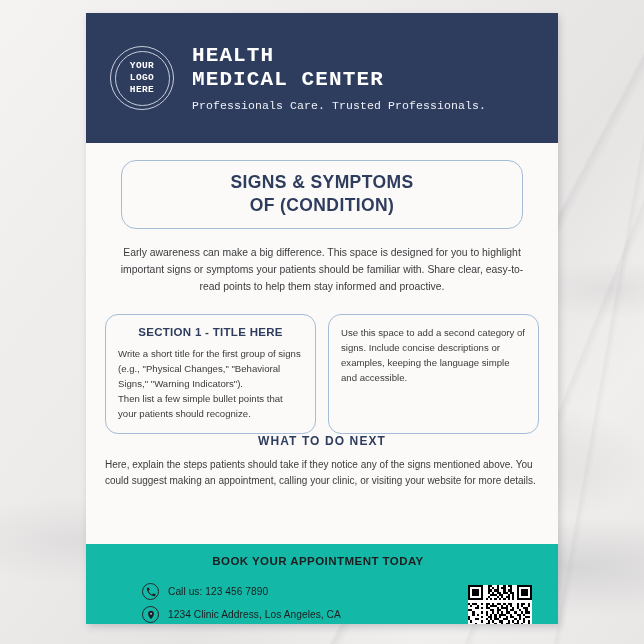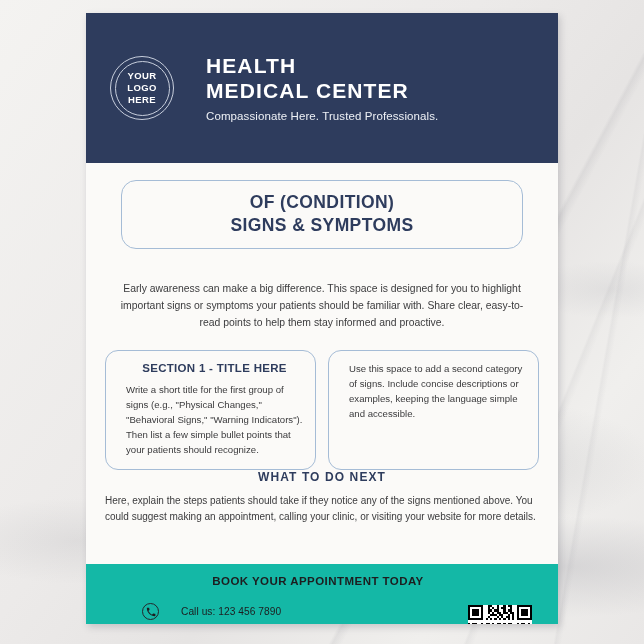--- a/index.html
+++ b/index.html
@@ -44,25 +44,26 @@
     top: 13px;
     width: 472px;
     height: 611px;
     background: #fbfaf8;
     box-shadow: 2px 3px 7px rgba(70,70,80,0.22);
     overflow: hidden;
   }
 
   
   .header {
-    height: 150px;
+    height: 130px;
     background: #2e3c5d;
     display: flex;
     align-items: center;
     padding-left: 24px;
+    font-family: Liberation Mono, monospace;
   }
   .logo-badge {
     width: 64px;
     height: 64px;
     border-radius: 50%;
     border: 1.4px solid #c7cedc;
     display: flex;
     align-items: center;
     justify-content: center;
     flex: 0 0 auto;
@@ -78,21 +79,21 @@
   .logo-lines {
     text-align: center;
     color: #ffffff;
     font-size: 9.5px;
     font-weight: 700;
     letter-spacing: 0.4px;
     line-height: 1.28;
     position: relative;
     z-index: 1;
   }
-  .header-text { margin-left: 32px; }
+  .header-text { margin-left: 18px; }
   .brand-line {
     color: #ffffff;
     font-size: 21px;
     font-weight: 700;
     letter-spacing: 1.1px;
     line-height: 1.16;
   }
   .tagline {
     color: #eef1f6;
     font-size: 11.5px;
@@ -117,37 +118,37 @@
   }
   .title-box .t {
     color: #2e3c5d;
     font-size: 17.5px;
     font-weight: 700;
     letter-spacing: 0.4px;
     line-height: 1.32;
   }
 
   .intro {
-    margin: 32px 6px 0 6px;
+    margin: 16px 6px 0 6px;
     text-align: center;
     color: #3b3b3d;
     font-size: 10.4px;
     line-height: 1.62;
   }
 
   .cols {
     display: flex;
     gap: 12px;
     margin-top: 18px;
   }
   .sect-box {
     flex: 1 1 0;
     border: 1.5px solid #a5bcd6;
     border-radius: 13px;
-    padding: 11px 12px 12px 20px;
+    padding: 11px 12px 12px 12px;
     min-height: 120px;
   }
   .sect-title {
     color: #2e3c5d;
     font-size: 11.5px;
     font-weight: 700;
     letter-spacing: 0.3px;
     text-align: center;
     margin-bottom: 9px;
   }
@@ -199,21 +200,21 @@
     height: 17px;
     border-radius: 50%;
     border: 1.1px solid #24262b;
     display: flex;
     align-items: center;
     justify-content: center;
     flex: 0 0 auto;
   }
   .ic svg { display: block; }
   .contact-text {
-    margin-left: 22px;
+    margin-left: 9px;
     color: #1d1d1f;
     font-size: 10.2px;
     letter-spacing: 0.05px;
   }
   .qr {
     position: absolute;
     right: 26px;
     top: 41px;
     width: 64px;
     height: 64px;
@@ -232,29 +233,29 @@
     <div class="logo-badge">
       <div class="logo-lines">
         <div>YOUR</div>
         <div>LOGO</div>
         <div>HERE</div>
       </div>
     </div>
     <div class="header-text">
       <div class="brand-line">HEALTH</div>
       <div class="brand-line">MEDICAL CENTER</div>
-      <div class="tagline">Compassionate Here. Trusted Professionals.</div>
+      <div class="tagline">Professionals Care. Trusted Professionals.</div>
     </div>
   </div>
 
   <div class="body-area">
 
     <div class="title-box">
+      <div class="t">SIGNS &amp; SYMPTOMS</div>
       <div class="t">OF (CONDITION)</div>
-      <div class="t">SIGNS &amp; SYMPTOMS</div>
     </div>
 
     <div class="intro">Early awareness can make a big difference. This space is designed for you to highlight important signs or symptoms your patients should be familiar with. Share clear, easy-to-read points to help them stay informed and proactive.</div>
 
     <div class="cols">
       <div class="sect-box">
         <div class="sect-title">SECTION 1 - TITLE HERE</div>
         <div class="sect-body">Write a short title for the first group of signs (e.g., "Physical Changes," "Behavioral Signs," "Warning Indicators").<br>Then list a few simple bullet points that your patients should recognize.</div>
       </div>
       <div class="sect-box">

